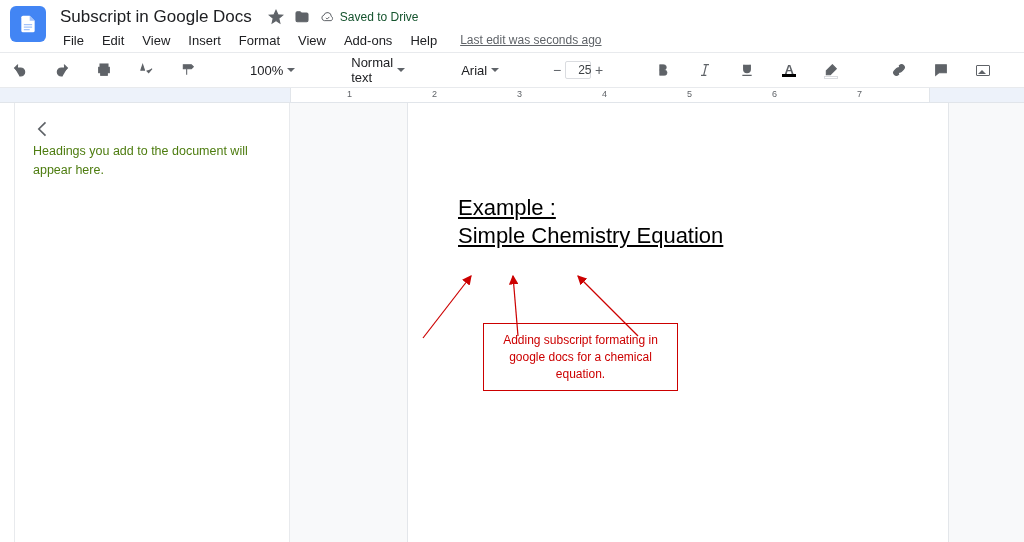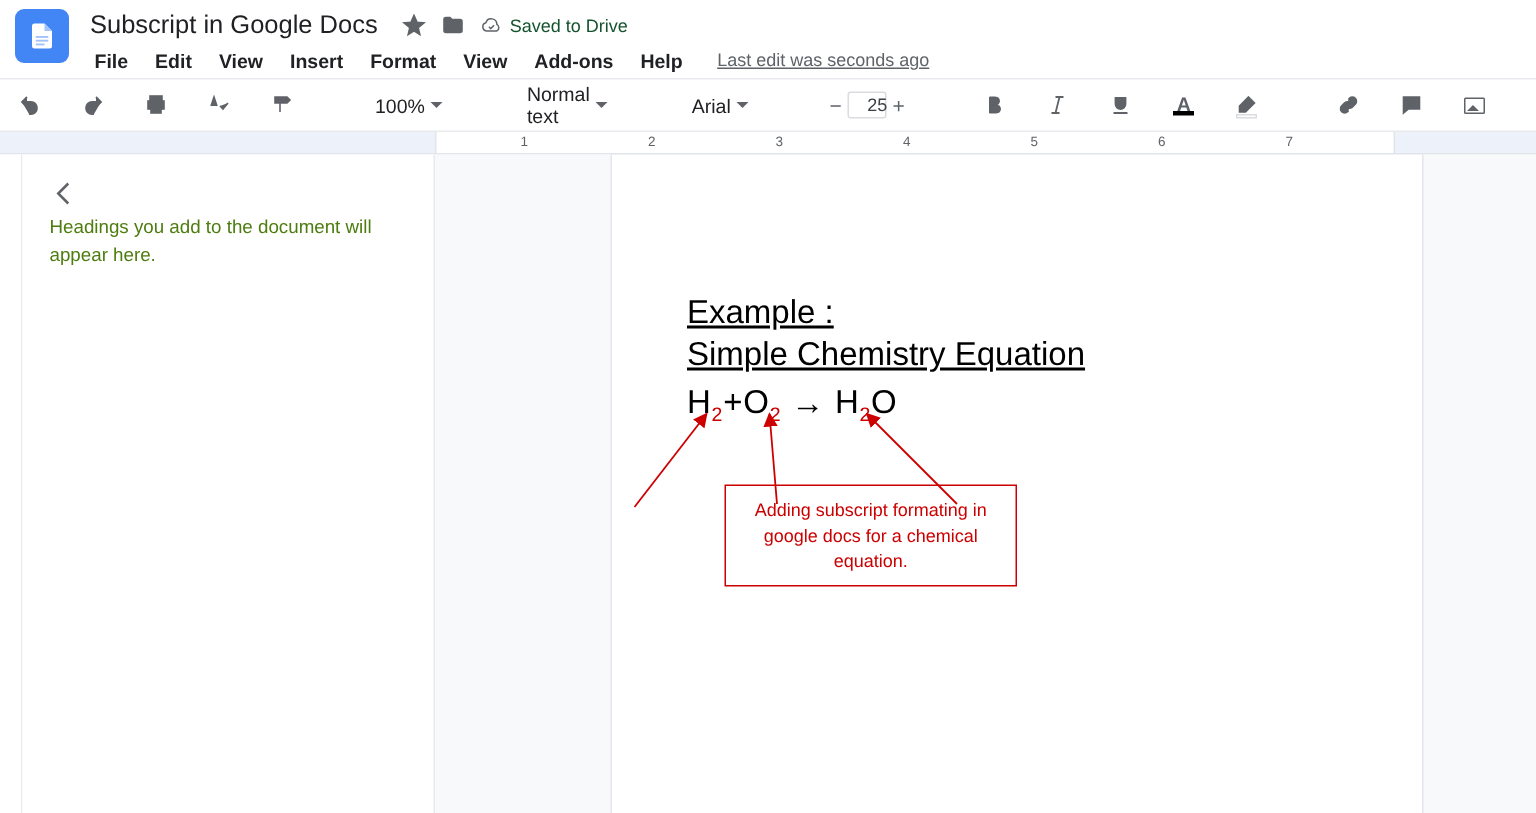--- a/index.html
+++ b/index.html
@@ -10,21 +10,21 @@
   .header { display:flex; align-items:flex-start; padding:6px 10px 0 10px; }
   .docicon { width:36px; height:36px; background:#4285f4; border-radius:6px; display:flex; align-items:center; justify-content:center; margin-right:8px;}
   .docicon svg { width:20px; height:20px; fill:#fff;}
   .titlewrap { flex:1; }
   .titlerow { display:flex; align-items:center; gap:10px; height:22px;}
   .doc-title { font-size:17px; color:#202124; padding:2px 6px; border-radius:4px; }
   .tbtn { color:#5f6368; display:inline-flex; align-items:center; }
   .tbtn svg { width:16px; height:16px; fill:#5f6368; stroke:#5f6368;}
   .saved { font-size:12px; color:#14532d; display:flex; align-items:flex-start; gap:5px;}
   .menurow { display:flex; align-items:center; gap:0; height:24px; }
-  .mitem { font-size:13px; color:#202124; padding:2px 9px; cursor:pointer;font-weight:bold;}
+  .mitem { font-size:13px; color:#202124; padding:2px 9px; cursor:pointer;}
   .lastedit { font-size:12px; color:#5f6368; text-decoration:underline; margin-left:14px; cursor:pointer;}
 
   
   .toolbar { display:flex; align-items:center; gap:18px; padding:3px 8px; border-top:1px solid #e8eaed; border-bottom:1px solid #e8eaed; height:36px; }
   .toolbar .sep { width:1px; height:18px; background:#dadce0; margin:0 4px;}
   .tb { min-width:24px; height:24px; display:flex; align-items:center; justify-content:center; border-radius:4px; cursor:pointer; color:#5f6368;}
   .tb svg { width:16px; height:16px; fill:#5f6368; stroke:#5f6368;}
   .tb.sel { background:#e8f0fe;}
   .tb.sel svg { fill:#1a73e8; stroke:#1a73e8;}
   .dd { display:flex; align-items:center; gap:4px; padding:0 6px; height:24px; border-radius:4px; cursor:pointer;}
@@ -305,25 +305,20 @@
           <path d="M15 4 7 12l8 8"></path>
         </svg></div>
     <div class="placeholder">Headings you add to the document will appear here.</div>
   </div>
 
   <div class="canvas">
     <div class="page">
       <div class="content">
         <div class="line1"><span class="ul">Example :</span></div>
         <div class="line2"><span class="ul">Simple Chemistry Equation</span></div>
-        <div class="eq">
-          <span>H</span><sub>2</sub><span>+</span><span>O</span><sub>2</sub>
-          <span class="arrow">→</span>
-          <span>H</span><sub>2</sub><span>O</span>
-        </div>
       </div>
 
       <svg class="annotation annolines" style="top:155px;left:0;" width="260" height="90">
         <defs>
             <marker id="ah" markerWidth="8" markerHeight="8" refX="7" refY="4" orient="auto">
               <path d="M0 0 L8 4 L0 8 z" fill="#cc0000"></path>
             </marker>
           </defs>
         <line x1="15" y1="80" x2="63" y2="18" stroke="#cc0000" stroke-width="1.2" marker-end="url(#ah)"></line>
         <line x1="110" y1="78" x2="105" y2="18" stroke="#cc0000" stroke-width="1.2" marker-end="url(#ah)"></line>

